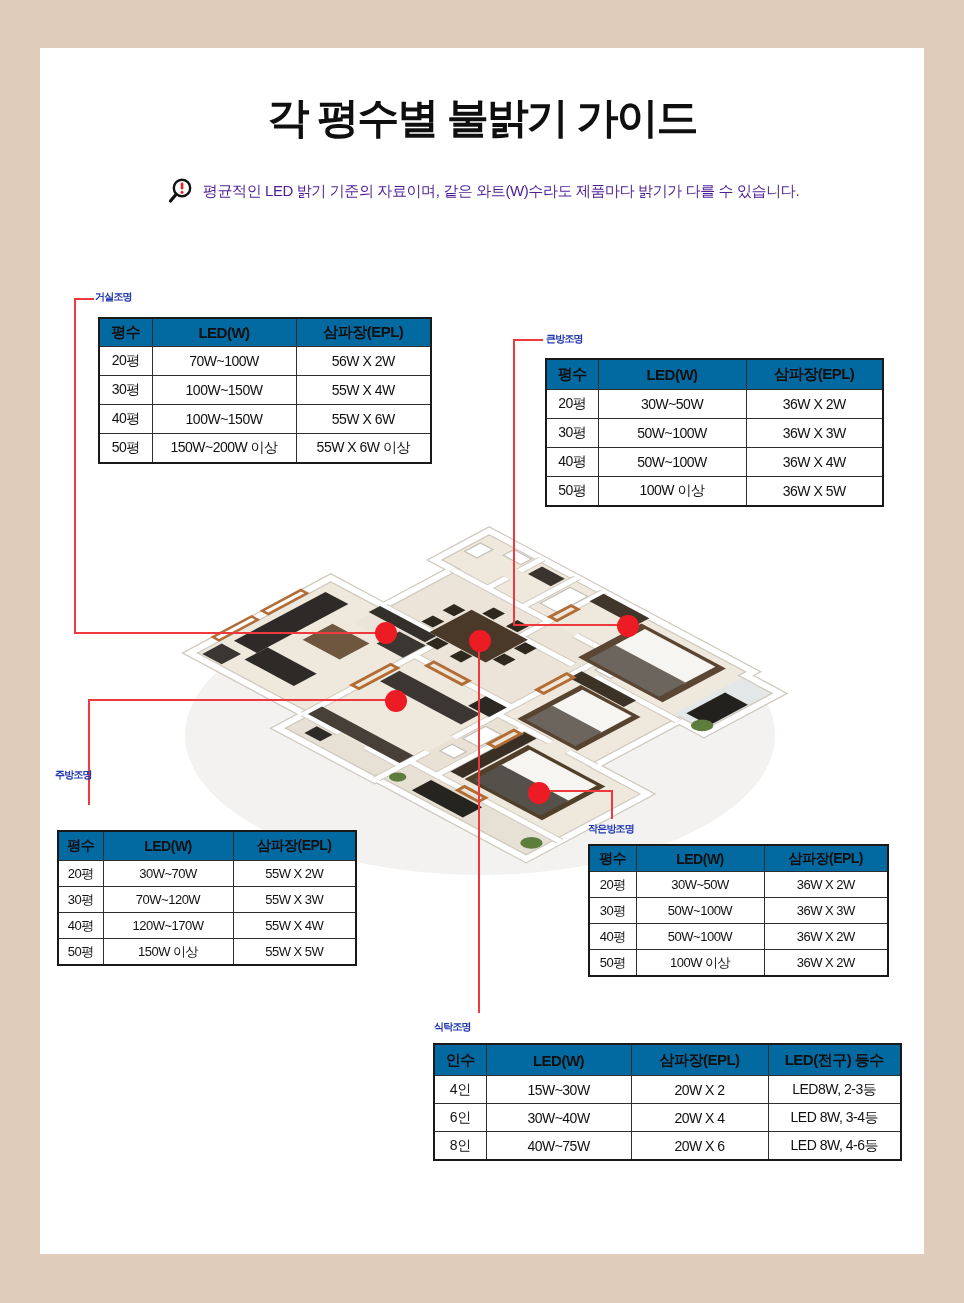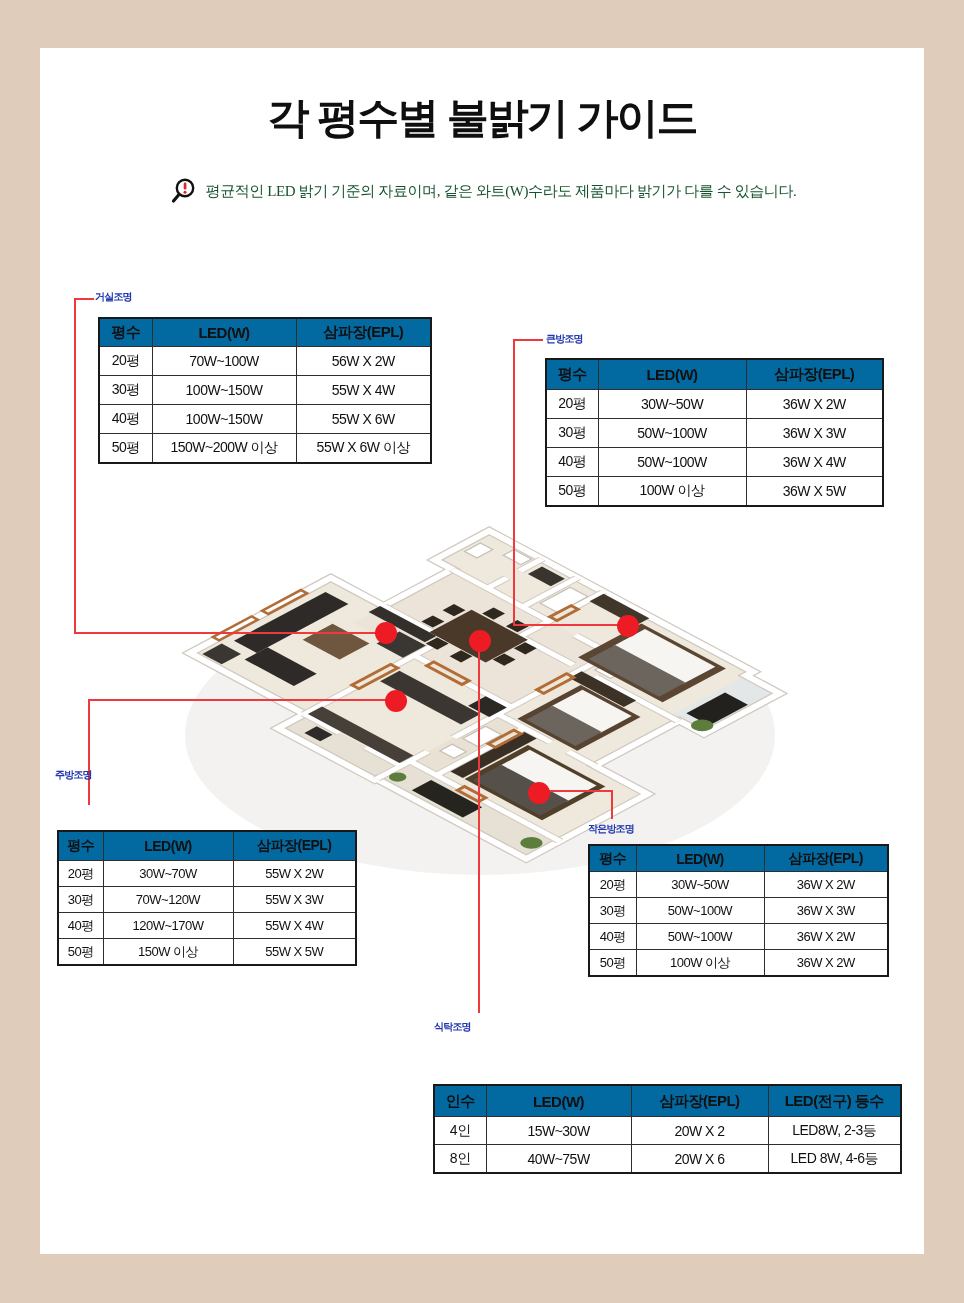--- a/index.html
+++ b/index.html
@@ -14,21 +14,21 @@
   }
   .title {
     position:absolute; left:0; top:90px; width:964px;
     text-align:center; font-size:42px; font-weight:800; color:#0f0f0f;
     letter-spacing:-2px; margin:0;
   }
   .notice {
     position:absolute; left:0; top:176px; width:964px;
     display:flex; align-items:center; justify-content:center; gap:8px;
   }
-  .notice-text { font-size:15px; color:#14532d; letter-spacing:-0.4px;font-family:Liberation Serif, serif; }
+  .notice-text { font-size:15px; color:#4c1d95; letter-spacing:-0.4px; }
 
   .floorplan { position:absolute; left:0; top:0; width:964px; height:1303px; pointer-events:none; }
 
   
   .rline { position:absolute; background:#ee3a3e; }
   .rdot  { position:absolute; width:22px; height:22px; border-radius:50%; background:#ed1c24; }
 
   
   .tlabel {
     position:absolute; font-size:10px; font-weight:bold; color:#2036b0;
@@ -53,21 +53,21 @@
   .t-big td        { height:28px; }
 
   .t-kitchen       { width:298px; font-size:13px; }
   .t-kitchen th    { height:28px; font-size:14px; }
   .t-kitchen td    { height:25px; }
 
   .t-small         { width:299px; font-size:13px; }
   .t-small th      { height:25px; font-size:14px; }
   .t-small td      { height:25px; }
 
-  .t-dining        { width:467px; font-size:14px;margin-top:41px; }
+  .t-dining        { width:467px; font-size:14px; }
   .t-dining th     { height:30px; font-size:15px; }
   .t-dining td     { height:27px; }
 </style>
 </head>
 <body>
 
 <div class="page">
   <div class="inner"></div>
 
   <h1 class="title">각 평수별 불밝기 가이드</h1>
@@ -379,20 +379,26 @@
         </tr>
       </thead>
       <tbody>
         <tr>
           <td>4인</td>
           <td>15W~30W</td>
           <td>20W X 2</td>
           <td>LED8W, 2-3등</td>
         </tr>
         <tr>
+          <td>6인</td>
+          <td>30W~40W</td>
+          <td>20W X 4</td>
+          <td>LED 8W, 3-4등</td>
+        </tr>
+        <tr>
           <td>8인</td>
           <td>40W~75W</td>
           <td>20W X 6</td>
           <td>LED 8W, 4-6등</td>
         </tr>
       </tbody>
     </table>
 </div>
 
 </body></html>

